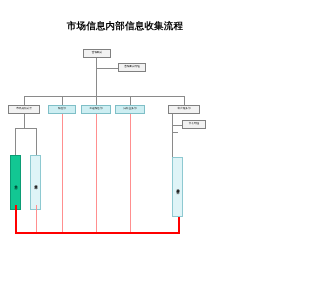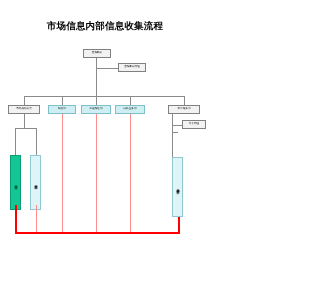--- a/index.html
+++ b/index.html
@@ -14,20 +14,21 @@
 
   .title{
     position:absolute;
     left:0;top:20px;width:210px;
     text-align:center;
     font-size:9.5px;
     font-weight:bold;
     letter-spacing:0.2px;
     color:#000;
     white-space:nowrap;
+    padding-left:20px;
   }
 
   
   .node{
     position:absolute;
     box-sizing:border-box;
     border:1px solid #7a7a7a;
     display:flex;
     align-items:center;
     justify-content:center;

